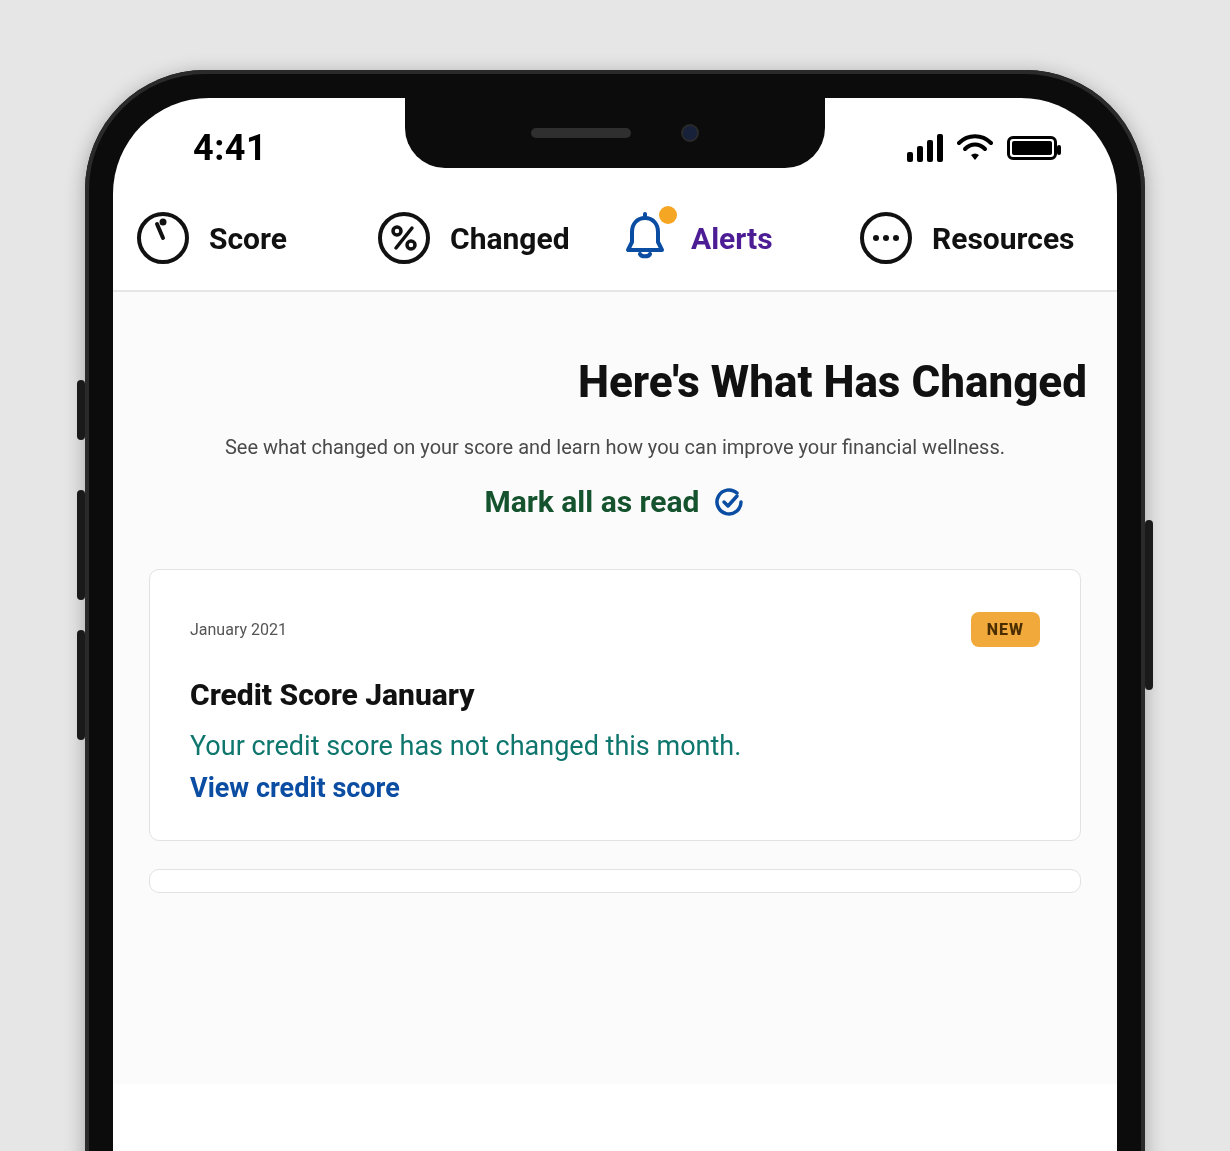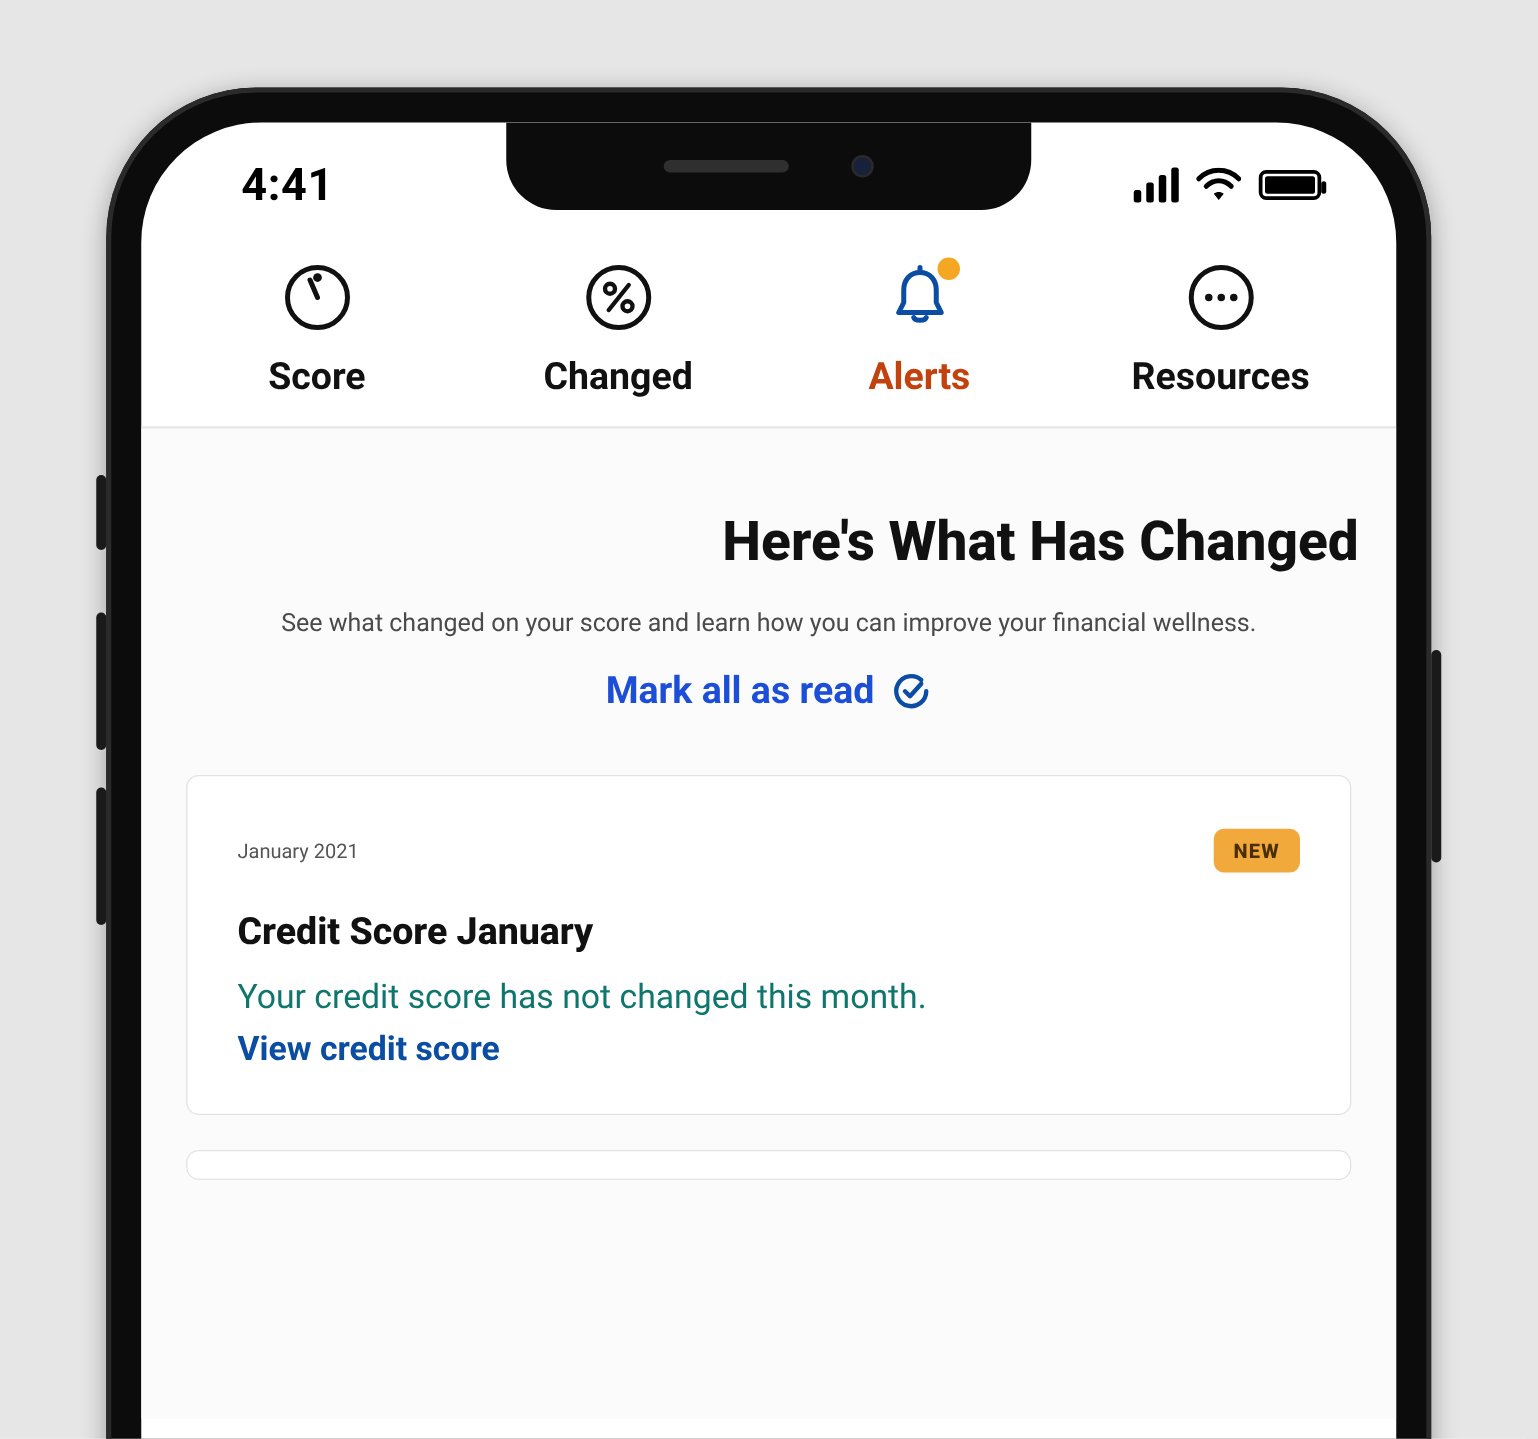--- a/index.html
+++ b/index.html
@@ -73,40 +73,40 @@
   
   .tab-nav {
     display: flex;
     justify-content: space-around;
     align-items: flex-end;
     padding: 20px 20px 22px 20px;
     border-bottom: 2px solid #e6e6e6;
   }
   .tab {
     flex:1;
-    display:flex; flex-direction:column; align-items:center; gap:16px;
+    display:flex; flex-direction:row; align-items:center; gap:16px;
     cursor:pointer;
     color:#111;
   }
   .tab.active { color:#0a4da2; }
   .tab-label { font-size:30px; font-weight:700; }
-  .tab.active .tab-label { color:#c2410c; }
+  .tab.active .tab-label { color:#4c1d95; }
   .tab .icon-wrap { width:60px; height:60px; position:relative; display:flex;align-items:center;justify-content:center; }
   .notif-dot { position:absolute; top:-2px; right:-2px; width:18px; height:18px; background:#f5a623; border-radius:50%; }
 
   
   .content { padding: 64px 30px 0 30px; background:#fbfbfb; height:calc(100% - 90px - 190px); }
   .heading { text-align:right; font-size:44px; font-weight:800; margin-bottom:24px; color:#111; }
   .subheading {
     text-align:center; font-size:20px; color:#4a4a4a; line-height:1.5;
     max-width: 820px; margin: 0 auto 22px auto;
   }
   .mark-read {
     display:flex; align-items:center; justify-content:center; gap:14px;
-    color:#1d4ed8; font-size:30px; font-weight:700; cursor:pointer;
+    color:#14532d; font-size:30px; font-weight:700; cursor:pointer;
     margin-bottom: 50px;
   }
 
   .card {
     background:#ffffff;
     border:1.5px solid #e2e2e2;
     border-radius:10px;
     padding:42px 40px 36px 40px;
     margin: 0 6px 28px 6px;
   }

